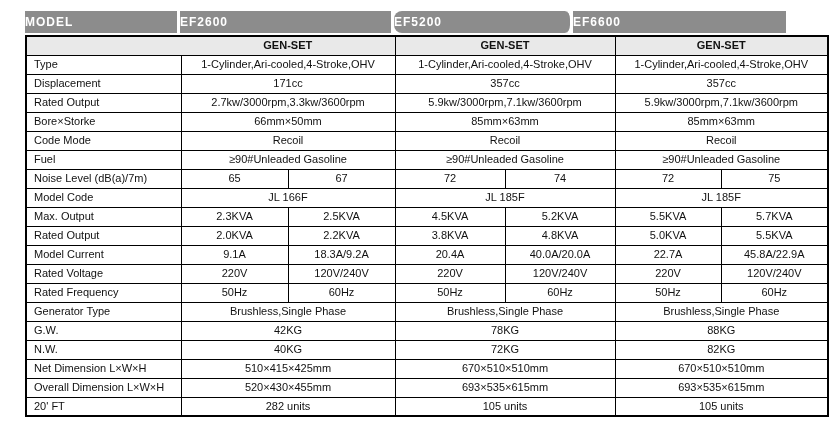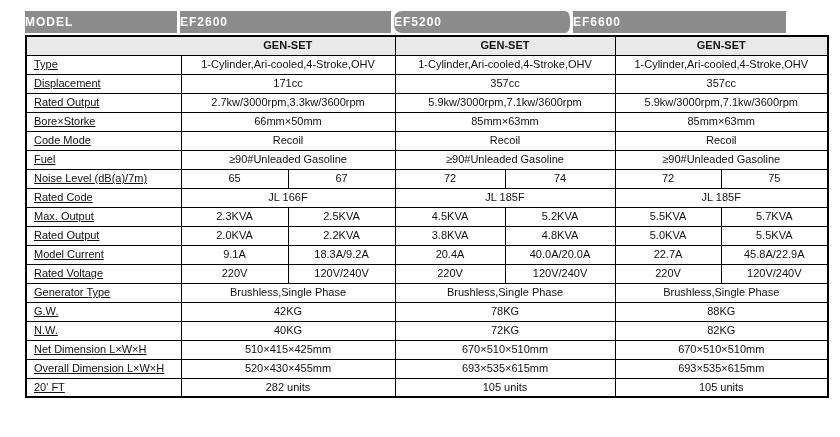--- a/index.html
+++ b/index.html
@@ -32,21 +32,21 @@
     border-collapse: collapse; table-layout: fixed;
     width: 802px;
     border: 2px solid var(--border, #000);
   }
   td {
     border: 1px solid var(--border, #000);
     height: 19px; font-size: 11px; line-height: 17px;
     text-align: center; padding: 0 2px;
     white-space: nowrap; overflow: hidden;
   }
-  td.label-cell { text-align: left; padding-left: 7px; text-decoration: underline; }
+  td.label-cell { text-align: left; padding-left: 7px; }
   tr.genset-row td {
     background: var(--subheader-bg, #e9e9e9);
     font-weight: bold; font-size: 11px;
   }
   td.genset-spacer { border-right-style: hidden; }
   td.no-left { border-left-style: hidden; }
 </style>
 </head>
 <body>
 
@@ -116,21 +116,21 @@
         <tr>
           <td class="label-cell">Noise Level (dB(a)/7m)</td>
           <td>65</td>
           <td>67</td>
           <td>72</td>
           <td>74</td>
           <td>72</td>
           <td>75</td>
         </tr>
         <tr>
-          <td class="label-cell">Rated Code</td>
+          <td class="label-cell">Model Code</td>
           <td colspan="2">JL 166F</td>
           <td colspan="2">JL 185F</td>
           <td colspan="2">JL 185F</td>
         </tr>
         <tr>
           <td class="label-cell">Max. Output</td>
           <td>2.3KVA</td>
           <td>2.5KVA</td>
           <td>4.5KVA</td>
           <td>5.2KVA</td>
@@ -158,20 +158,29 @@
         <tr>
           <td class="label-cell">Rated Voltage</td>
           <td>220V</td>
           <td>120V/240V</td>
           <td>220V</td>
           <td>120V/240V</td>
           <td>220V</td>
           <td>120V/240V</td>
         </tr>
         <tr>
+          <td class="label-cell">Rated Frequency</td>
+          <td>50Hz</td>
+          <td>60Hz</td>
+          <td>50Hz</td>
+          <td>60Hz</td>
+          <td>50Hz</td>
+          <td>60Hz</td>
+        </tr>
+        <tr>
           <td class="label-cell">Generator Type</td>
           <td colspan="2">Brushless,Single Phase</td>
           <td colspan="2">Brushless,Single Phase</td>
           <td colspan="2">Brushless,Single Phase</td>
         </tr>
         <tr>
           <td class="label-cell">G.W.</td>
           <td colspan="2">42KG</td>
           <td colspan="2">78KG</td>
           <td colspan="2">88KG</td>

